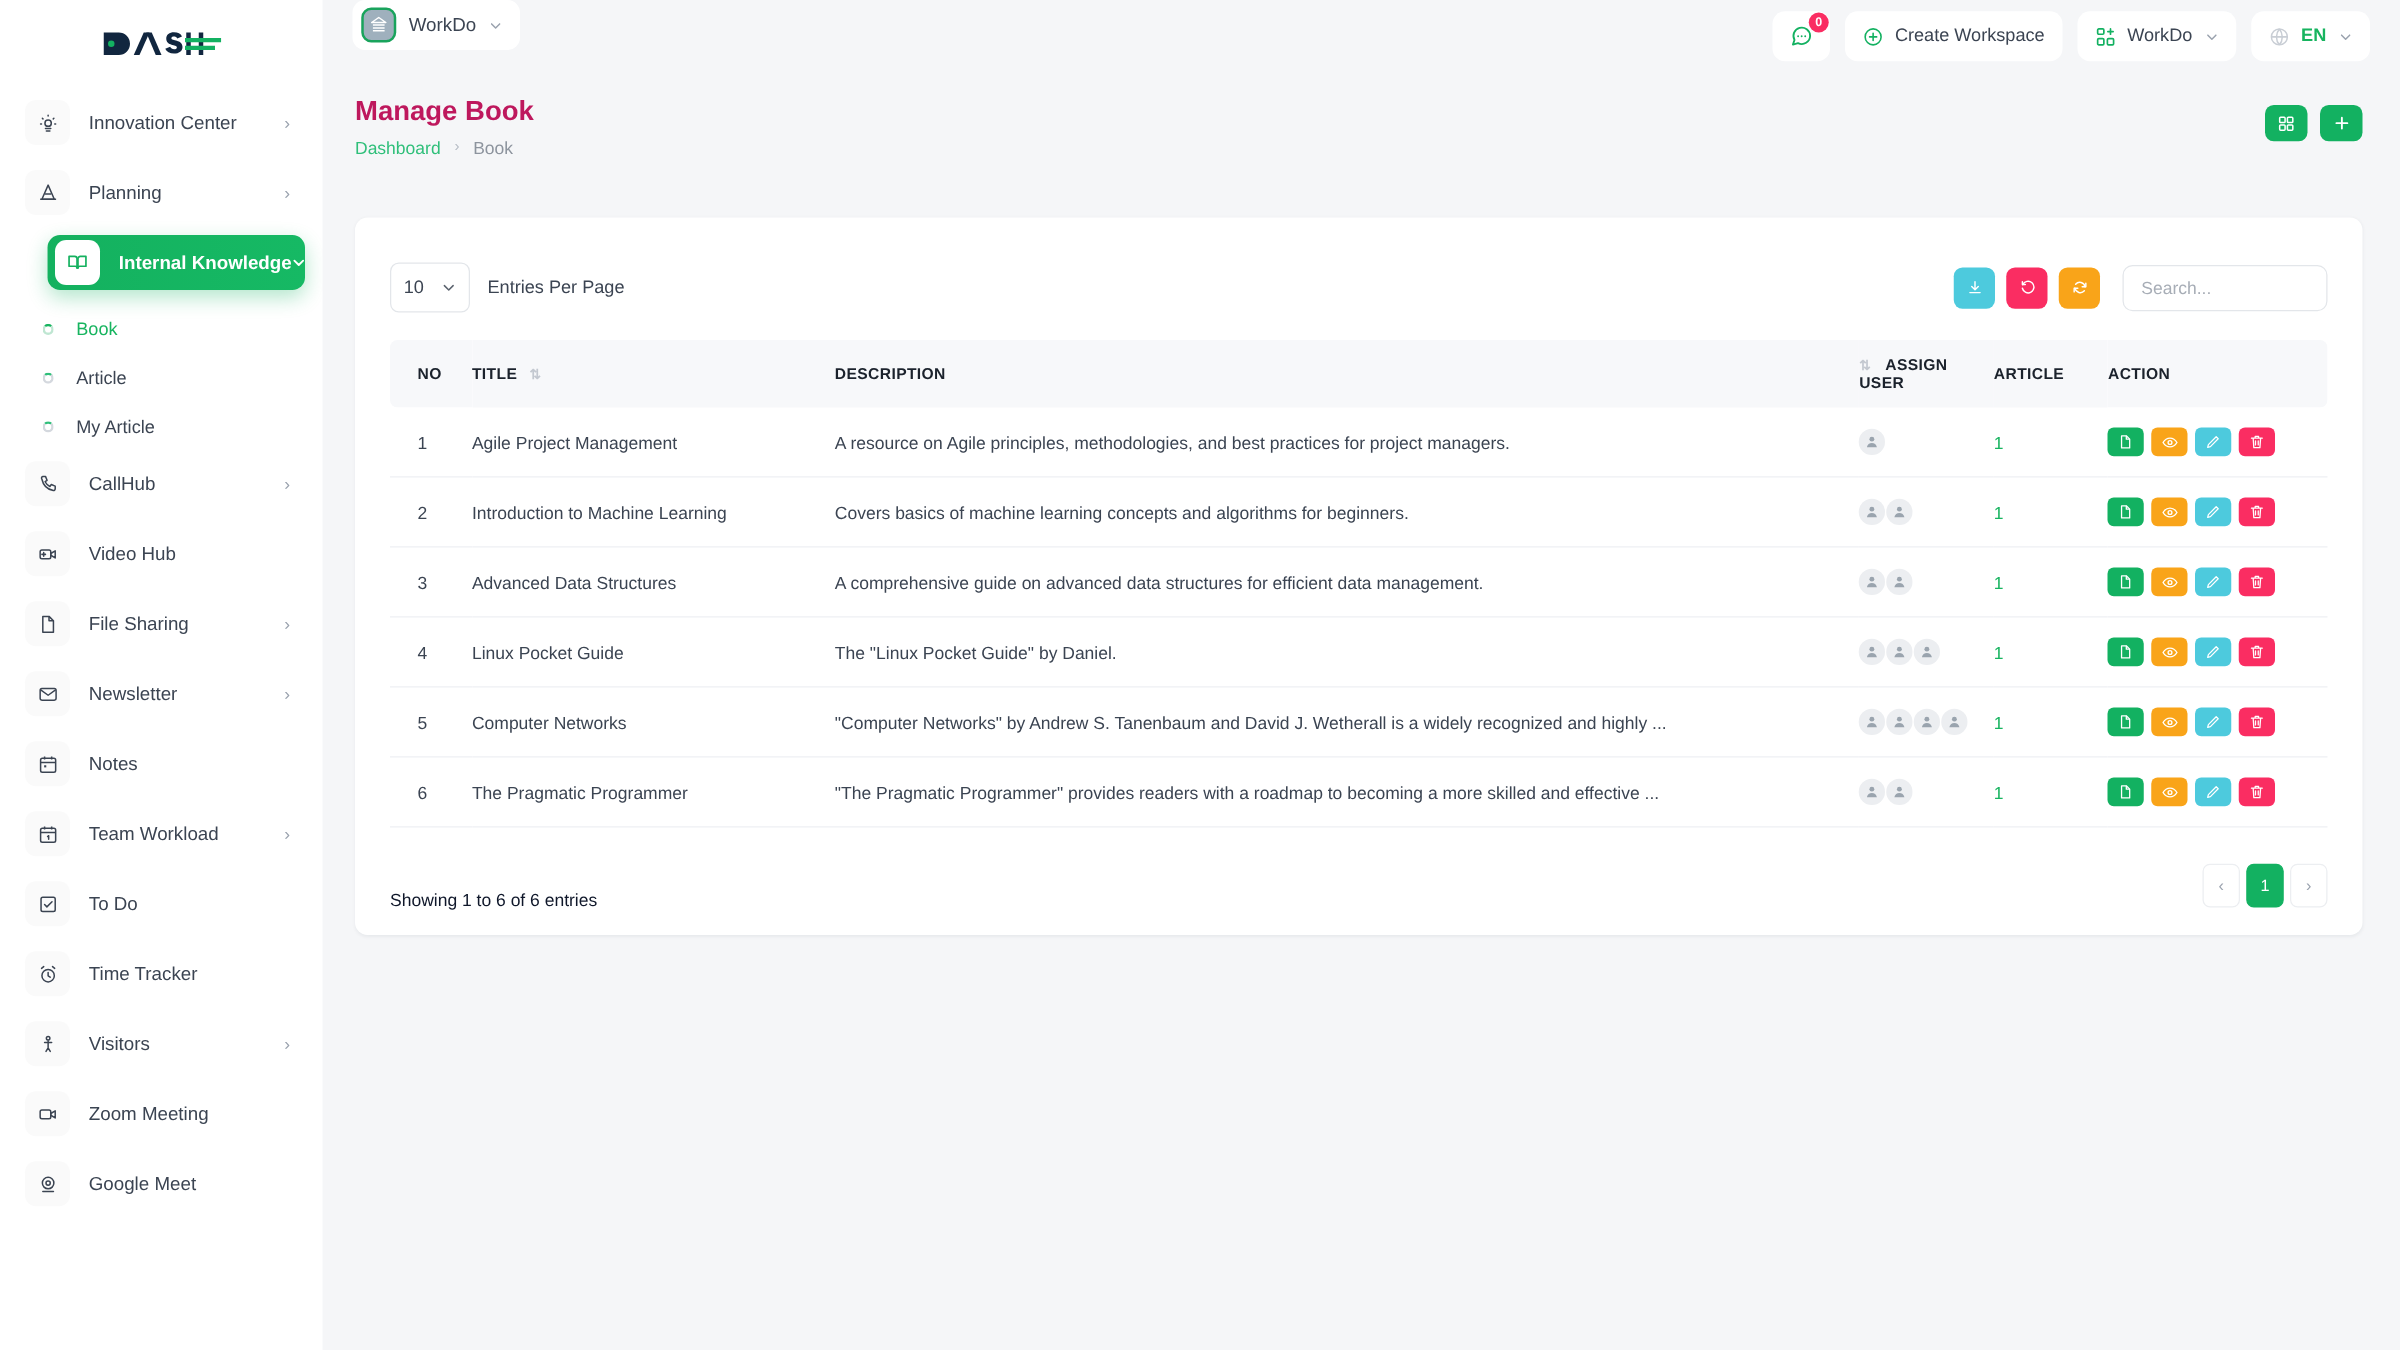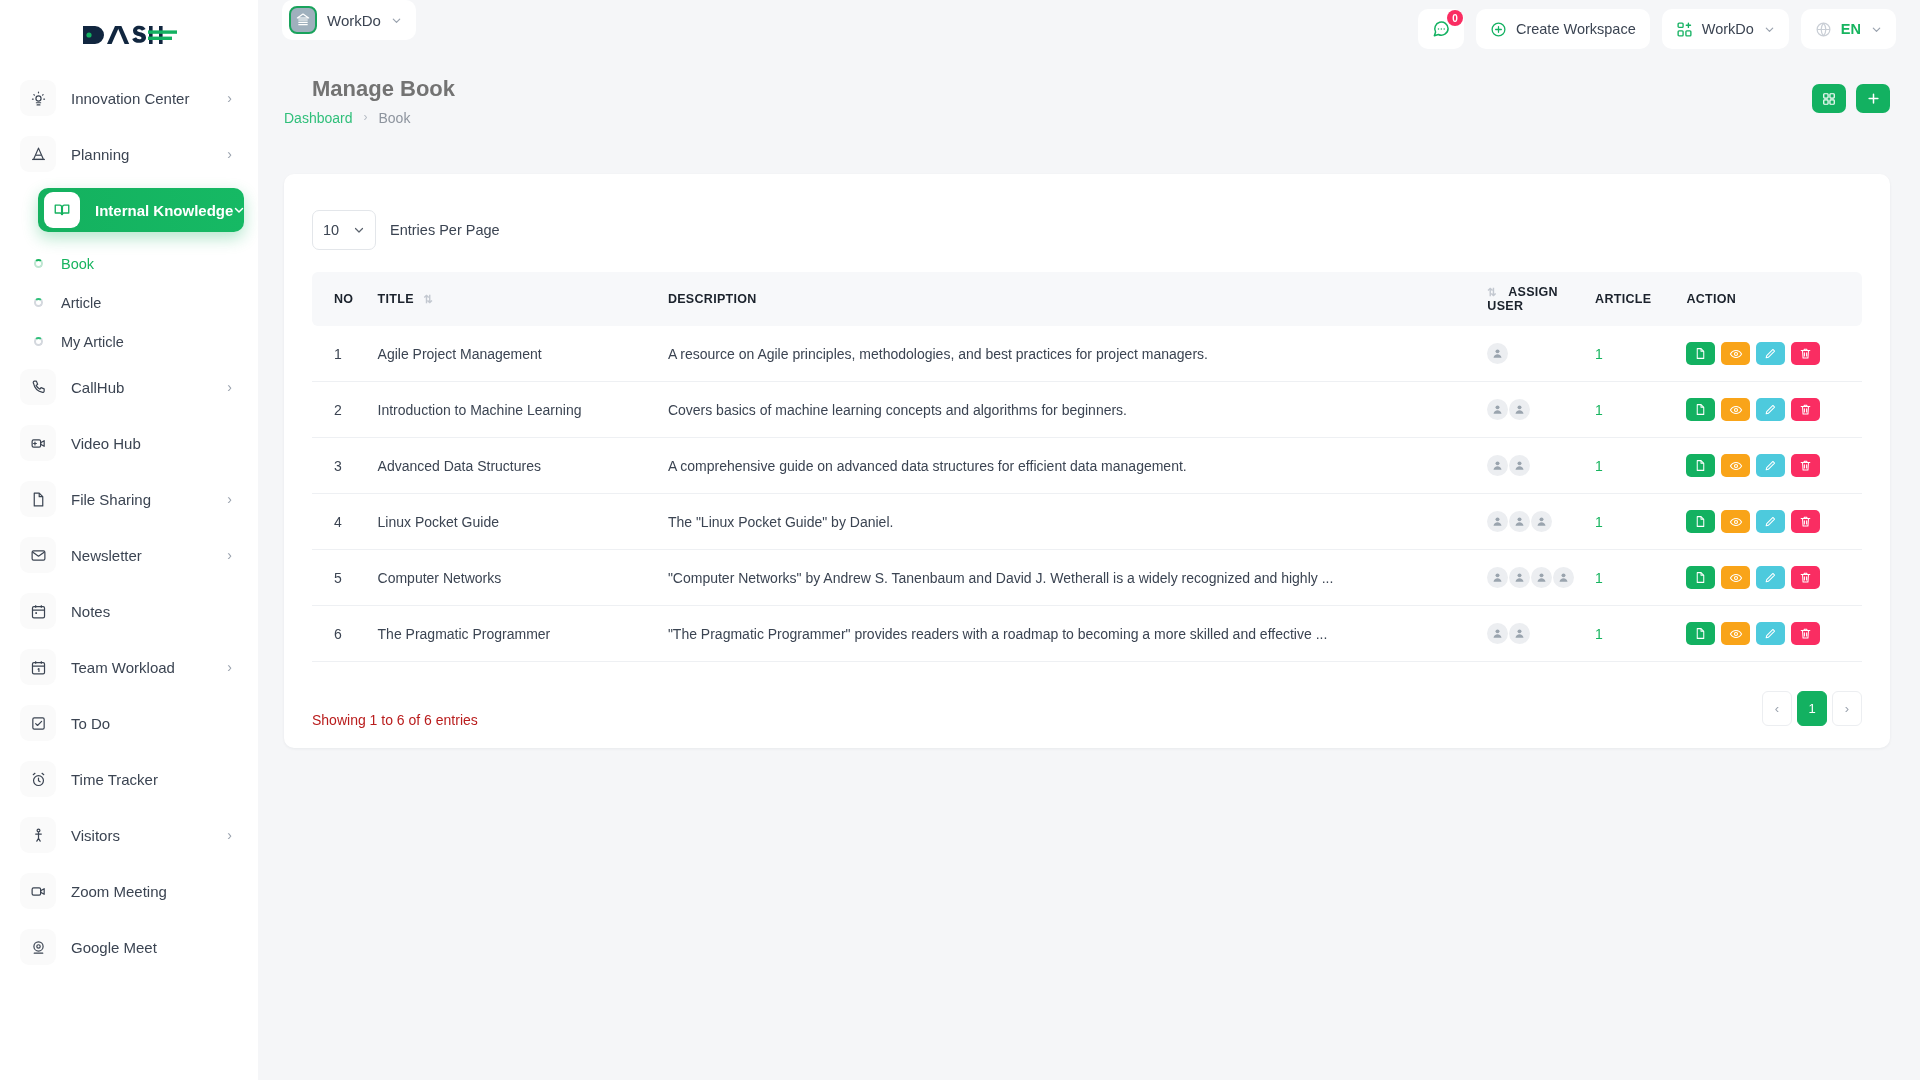--- a/index.html
+++ b/index.html
@@ -93,21 +93,21 @@
     display: flex; align-items: center; justify-content: center; padding: 0 4px;
   }
   .pill-label { font-size: 14.5px; color: #3b4452; }
   #lang-pill .pill-label { color: #17b45f; font-weight: 600; }
 
   
   #page-head {
     position: absolute; left: 258px; top: 58px; right: 0; height: 92px;
     padding: 18px 30px 0 26px;
   }
-  #page-title { font-size: 22px; font-weight: 700; color: #737373; margin-left: 28px; }
+  #page-title { font-size: 22px; font-weight: 700; color: #be185d; }
   #breadcrumb { margin-top: 8px; display: flex; align-items: flex-start; gap: 11px; font-size: 14px; }
   #breadcrumb .crumb-link { color: #2fbf7a; cursor: pointer; }
   #breadcrumb .crumb-sep { color: #b6bcc5; font-size: 12px; }
   #breadcrumb .crumb-cur { color: #8d949e; }
   #head-actions { position: absolute; right: 30px; top: 26px; display: flex; gap: 10px; }
   .sq-btn {
     width: 34px; height: 29px; border-radius: 7px; background: #13b161;
     display: flex; align-items: center; justify-content: center;
     color: #fff; cursor: pointer; border: none;
   }
@@ -176,21 +176,21 @@
   .act-btn {
     width: 29px; height: 23px; border-radius: 5px; border: none; cursor: pointer;
     display: flex; align-items: center; justify-content: center; color: #fff;
   }
 
   
   #card-footer {
     display: flex; align-items: center;
     padding: 26px 28px 0 28px;
   }
-  #showing-text { font-size: 14px; color: #b91c1c; margin-top: 24px; }
+  #showing-text { font-size: 14px; color: #0f172a; margin-top: 24px; }
   #pagination { margin-left: auto; display: flex; gap: 5px; }
   .page-btn {
     min-width: 30px; height: 35px; border-radius: 6px;
     border: 1px solid #eceef1; background: #fff; color: #9aa2ae;
     display: flex; align-items: center; justify-content: center;
     font-size: 13px; cursor: pointer;
     font-family: "Liberation Sans", sans-serif;
   }
   .page-btn.current { background: #13b161; border-color: #13b161; color: #fff; }
   svg { display: block; }
@@ -503,20 +503,47 @@
     <div id="entries-select">
       <span>10</span>
       <span style="display:flex;color:#5a626d">
         <svg width="12" height="12" viewBox="0 0 24 24" fill="none" stroke="currentColor" stroke-width="2.4" stroke-linecap="round" stroke-linejoin="round">
             <path d="M5 9l7 7 7-7"></path>
           </svg>
       </span>
     </div>
     <span id="entries-label">Entries Per Page</span>
 
+    <div id="toolbar-right">
+      <button class="tool-btn" style="background:#4dcadd">
+        <span>
+          <svg width="14" height="14" viewBox="0 0 24 24" fill="none" stroke="#fff" stroke-width="2" stroke-linecap="round" stroke-linejoin="round">
+              <path d="M12 4v10M7.5 10.5L12 15l4.5-4.5M5 19h14"></path>
+            </svg>
+        </span>
+      </button>
+      <button class="tool-btn" style="background:#fa2d62">
+        <span>
+          <svg width="14" height="14" viewBox="0 0 24 24" fill="none" stroke="#fff" stroke-width="2" stroke-linecap="round" stroke-linejoin="round">
+              <path d="M9 8H5V4"></path>
+              <path d="M5.5 8.2A8 8 0 1 1 5 13"></path>
+            </svg>
+        </span>
+      </button>
+      <button class="tool-btn" style="background:#f9a419">
+        <span>
+          <svg width="14" height="14" viewBox="0 0 24 24" fill="none" stroke="#fff" stroke-width="2" stroke-linecap="round" stroke-linejoin="round">
+              <path d="M20 6v5h-5"></path>
+              <path d="M4 18v-5h5"></path>
+              <path d="M19 11a7.5 7.5 0 0 0-13-3.5M5 13a7.5 7.5 0 0 0 13 3.5"></path>
+            </svg>
+        </span>
+      </button>
+      <input id="search-input" type="text" placeholder="Search..." style="">
+    </div>
   </div>
 
   <table>
     <thead>
       <tr>
         <th class="col-no">NO</th>
         <th class="col-title">
           <span>TITLE</span>
           <span class="sort-ico">⇅</span>
         </th>

